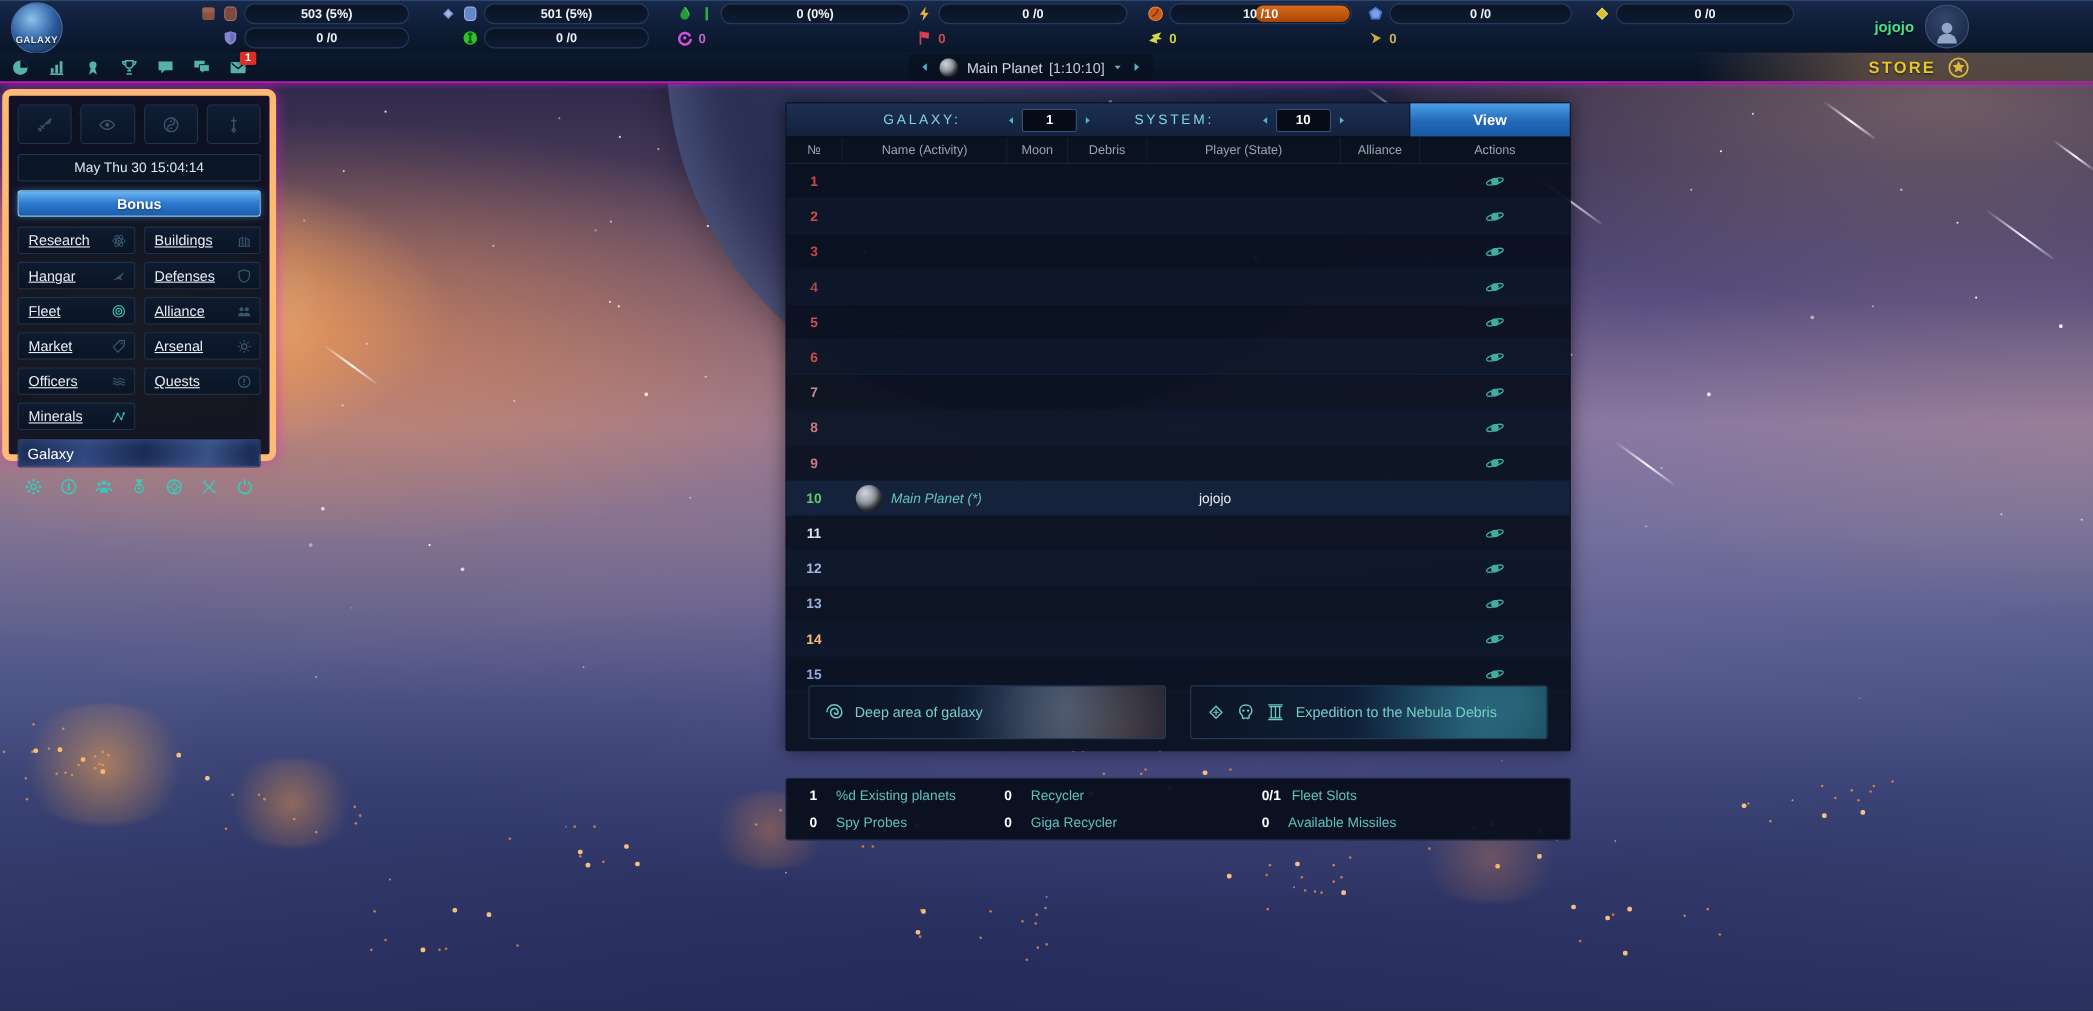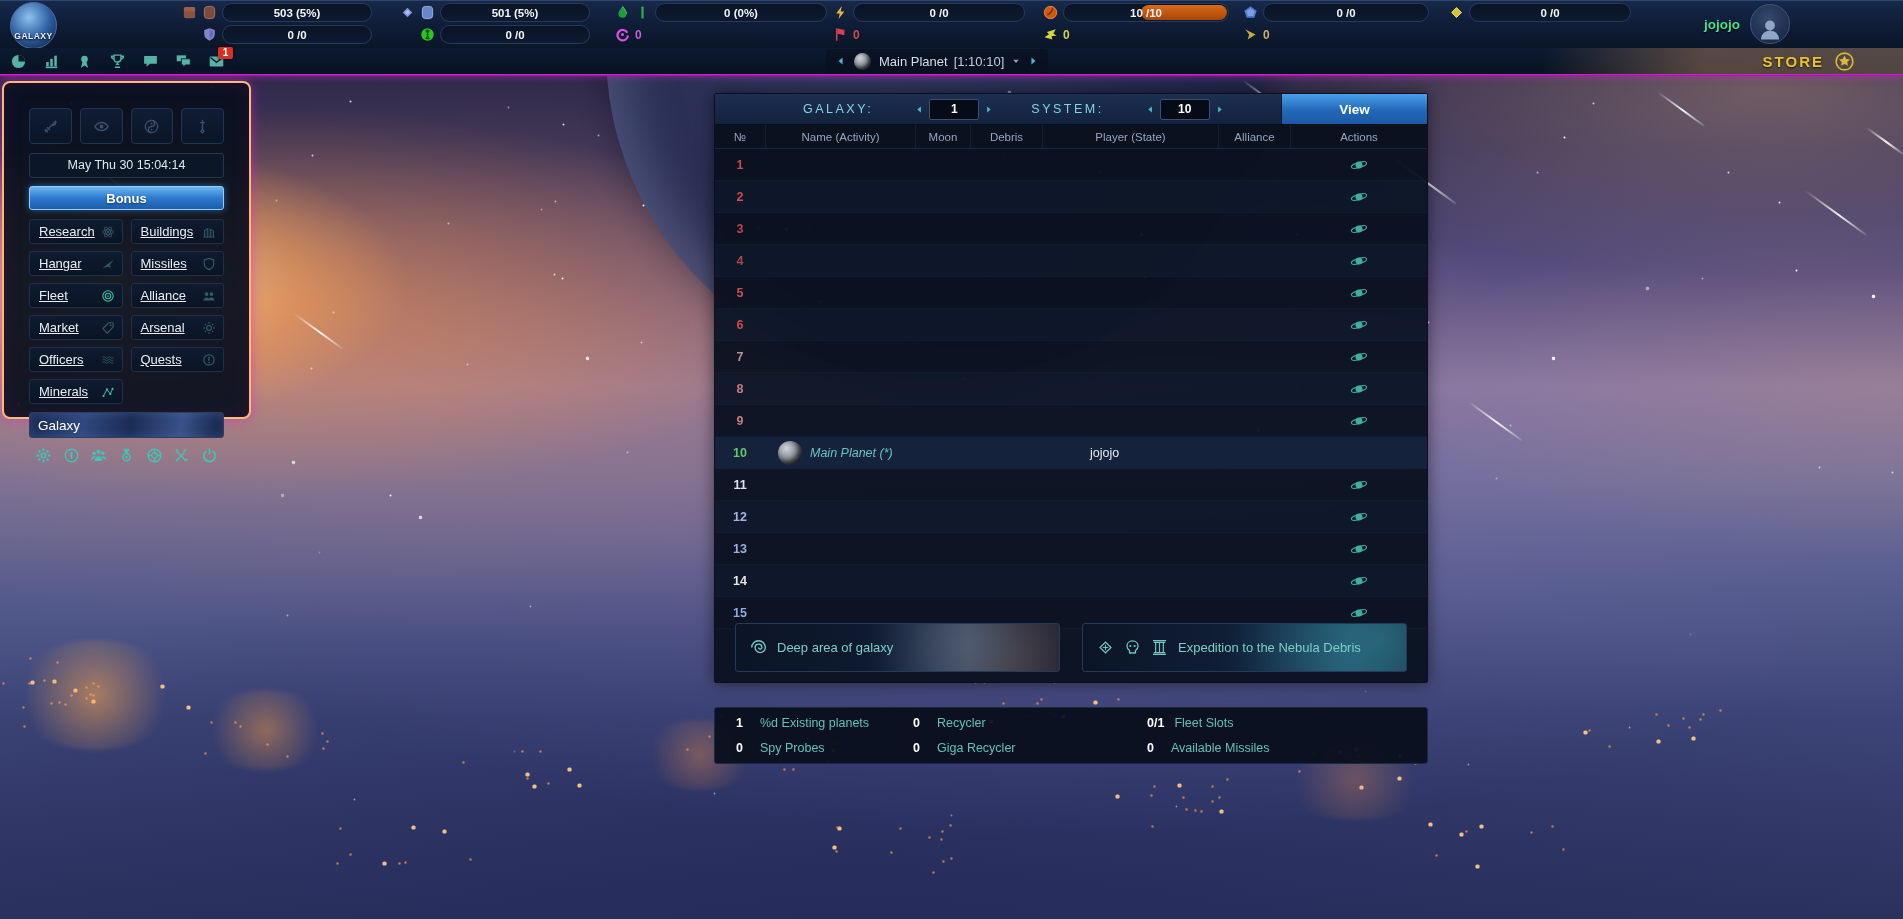--- a/index.html
+++ b/index.html
@@ -77,31 +77,31 @@
   .planet-nav{position:absolute;left:826px;top:1px;height:24px;display:flex;align-items:center;gap:8px;
     background:rgba(8,14,28,.55);border-radius:4px;padding:0 10px;}
   .caret{color:#49b9c6;width:10px;height:10px;}
   .caret.d{color:#93a2b6;width:8px;height:8px;}
   .nav-planet-ball{width:17px;height:17px;border-radius:50%;flex:none;
     background:radial-gradient(circle at 35% 30%,#cfd4da,#8d949c 45%,#3a3f46 80%,#16181c);
     box-shadow:inset -2px -2px 4px rgba(0,0,0,.6);}
   .nav-name{color:#d5dde7;font-size:13px;}
   .nav-coords{color:#c2ccd8;font-size:13px;margin-left:-2px;}
   .store{position:absolute;right:0;top:0;height:26px;width:360px;display:flex;align-items:center;
-    justify-content:flex-end;gap:10px;padding-right:48px;box-sizing:border-box;cursor:pointer;
+    justify-content:flex-end;gap:10px;padding-right:112px;box-sizing:border-box;cursor:pointer;
     background:linear-gradient(90deg,rgba(20,28,48,0),rgba(150,112,86,.55) 45%,rgba(170,130,100,.45));}
   .store-label{color:#e6c62a;font-weight:bold;font-size:15px;letter-spacing:2px;text-shadow:0 1px 2px rgba(0,0,0,.7);}
   .store-medal{width:21px;height:21px;}
 
   .magenta-line{position:absolute;left:0;top:73px;width:100%;height:3px;z-index:9;
     background:linear-gradient(#ea46ea,#9c0b9c);box-shadow:0 0 7px #d422d4;}
 
   
   .sidebar{position:absolute;left:2px;top:81px;width:249px;height:338px;z-index:12;box-sizing:border-box;
-    background:rgba(9,16,30,.94);border:2px solid #fdba74;border-radius:8px;padding:25px;
+    background:rgba(9,16,30,.94);border:6px solid #fdba74;border-radius:8px;padding:8px;
     box-shadow:0 0 12px rgba(214,32,214,.55), inset 0 0 20px rgba(150,20,150,.14);}
   .sb-top{display:grid;grid-template-columns:repeat(4,1fr);gap:8px;height:36px;margin-bottom:9px;}
   .sb-top .abtn{background:linear-gradient(#101d34,#0a1526);border:1px solid #22344f;border-radius:4px;
     display:flex;align-items:center;justify-content:center;color:#3c5068;cursor:pointer;}
   .sb-top .abtn .icon{width:17px;height:17px;}
   .sb-date{height:23px;line-height:23px;text-align:center;background:#0b1626;border:1px solid #24374f;
     border-radius:3px;color:#dfe6ee;font-size:12.5px;margin-bottom:8px;}
   .bonus{display:block;width:100%;height:24px;border:1px solid #8fd0ff;border-radius:3px;cursor:pointer;
     background:linear-gradient(#6cb7f2,#2e7cd0 48%,#1b5cab);color:#fff;font-weight:bold;font-size:13px;
     font-family:inherit;text-shadow:0 1px 2px rgba(0,0,0,.5);margin-bottom:9px;
@@ -519,21 +519,21 @@
         </div>
         <div class="menu-item">
           <span class="lbl">Hangar</span>
           <span class="icon">
             <svg viewBox="0 0 16 16">
               <path d="M1.8 12.6 14.4 3.2l-4.6 6.2 1.8 3-4-1.4z" fill="currentColor"></path>
             </svg>
           </span>
         </div>
         <div class="menu-item">
-          <span class="lbl">Missiles</span>
+          <span class="lbl">Defenses</span>
           <span class="icon">
             <svg viewBox="0 0 16 16">
               <path d="M8 1.6 13.4 3.4v4.4c0 3.4-2.4 5.5-5.4 6.6-3-1.1-5.4-3.2-5.4-6.6V3.4z" fill="none" stroke="currentColor" stroke-width="1.3"></path>
             </svg>
           </span>
         </div>
         <div class="menu-item">
           <span class="lbl">Fleet</span>
           <span class="icon bright">
             <svg viewBox="0 0 16 16">
@@ -889,21 +889,21 @@
           <div class="c actions">
             <span class="icon act">
               <svg viewBox="0 0 16 16">
                 <circle cx="8" cy="8" r="3.1" fill="currentColor"></circle>
                 <ellipse cx="8" cy="8" rx="7" ry="2.2" fill="none" stroke="currentColor" stroke-width="1" transform="rotate(-16 8 8)"></ellipse>
               </svg>
             </span>
           </div>
         </div>
         <div class="grow">
-          <div class="c n" style="color:#e5e5e5">14</div>
+          <div class="c n" style="color:#fdba74">14</div>
           <div class="c name"></div>
           <div class="c moon"></div>
           <div class="c debris"></div>
           <div class="c player"></div>
           <div class="c alliance"></div>
           <div class="c actions">
             <span class="icon act">
               <svg viewBox="0 0 16 16">
                 <circle cx="8" cy="8" r="3.1" fill="currentColor"></circle>
                 <ellipse cx="8" cy="8" rx="7" ry="2.2" fill="none" stroke="currentColor" stroke-width="1" transform="rotate(-16 8 8)"></ellipse>

